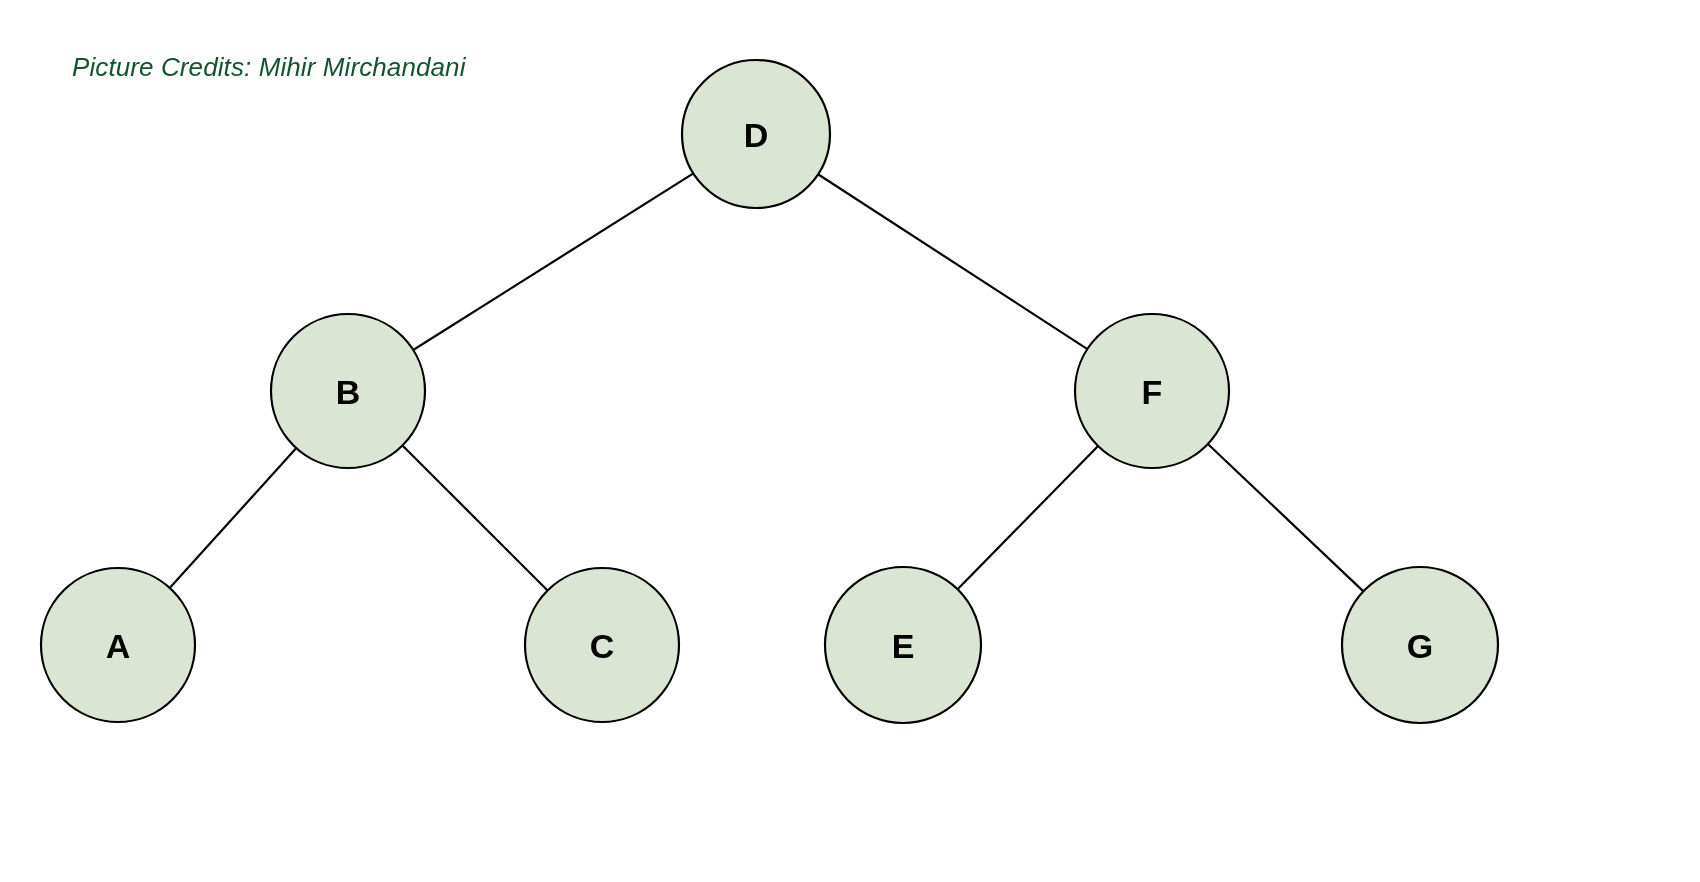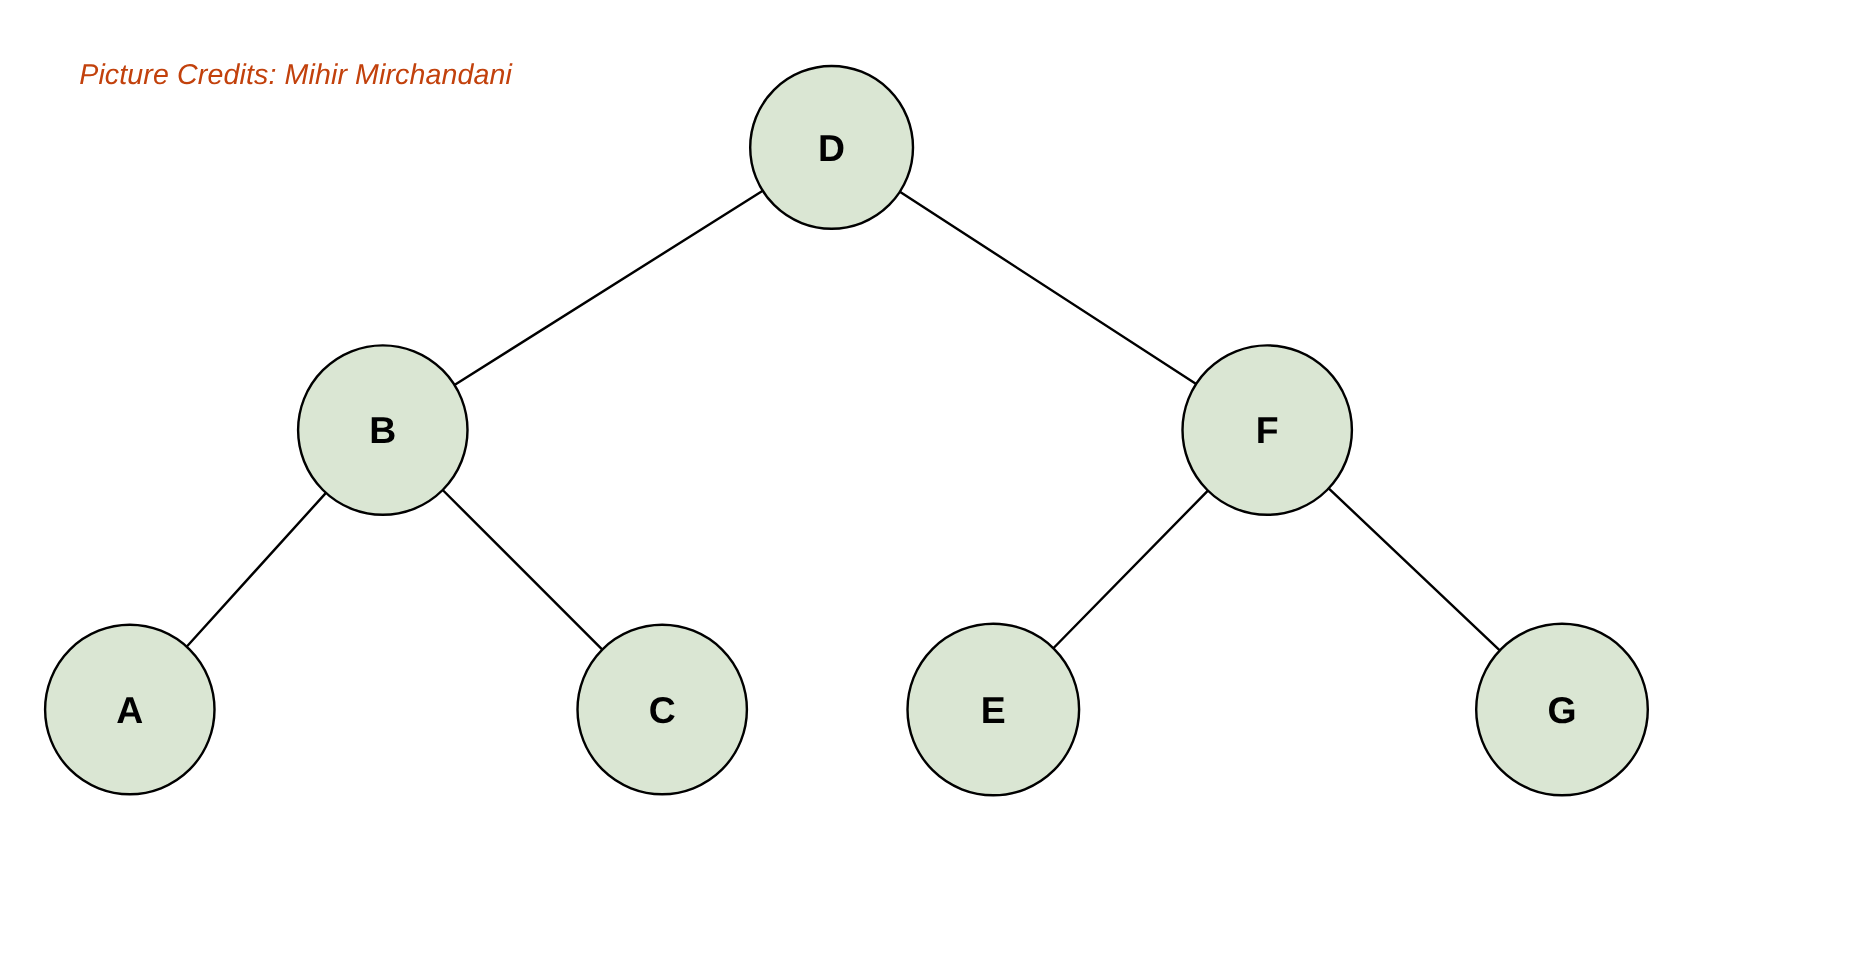--- a/index.html
+++ b/index.html
@@ -55,21 +55,21 @@
     color: #000000;
     white-space: nowrap;
     letter-spacing: 0.1px;
   }
 </style>
 </head>
 <body>
 
 <div id="canvas-root">
 
-  <span class="credit-text" style="left: 72px; top: 52px; font-size: 26px; color: #c2410c;">Picture Credits: Mihir Mirchandani</span>
+  <span class="credit-text" style="left: 72px; top: 52px; font-size: 26px; color: #14532d;">Picture Credits: Mihir Mirchandani</span>
 
   <svg id="tree-svg" viewBox="0 0 1700 882" preserveAspectRatio="xMidYMid meet">
     <g id="edge-layer">
         <line class="tree-edge" x1="693.39" y1="173.44" x2="413.15" y2="349.96" stroke="#000000" stroke-width="2.2"></line>
         <line class="tree-edge" x1="818.07" y1="174.29" x2="1087.41" y2="349.08" stroke="#000000" stroke-width="2.2"></line>
         <line class="tree-edge" x1="296.32" y1="448.08" x2="169.68" y2="587.92" stroke="#000000" stroke-width="2.2"></line>
         <line class="tree-edge" x1="402.45" y1="445.45" x2="547.55" y2="590.55" stroke="#000000" stroke-width="2.2"></line>
         <line class="tree-edge" x1="1098.10" y1="445.99" x2="957.60" y2="589.30" stroke="#000000" stroke-width="2.2"></line>
         <line class="tree-edge" x1="1207.89" y1="443.97" x2="1363.39" y2="591.34" stroke="#000000" stroke-width="2.2"></line>
       </g>

